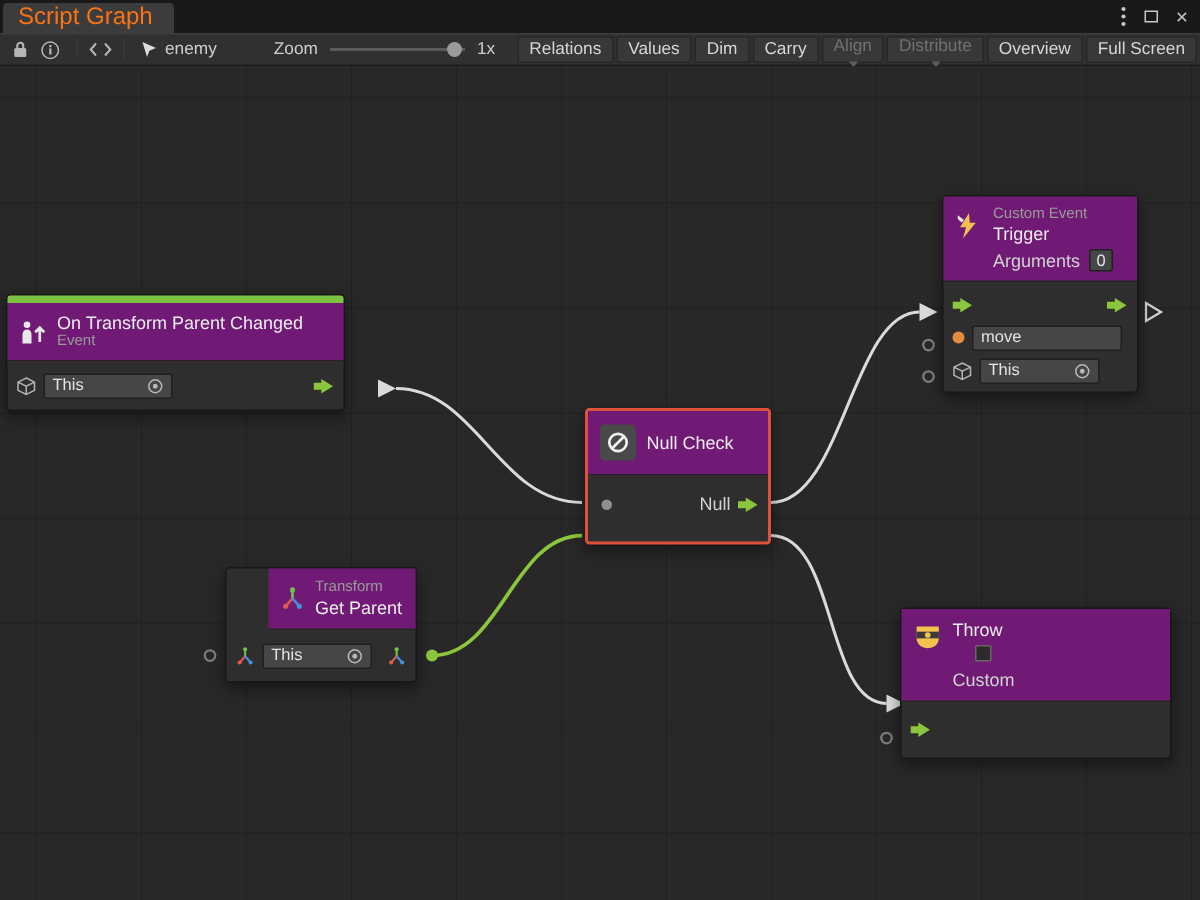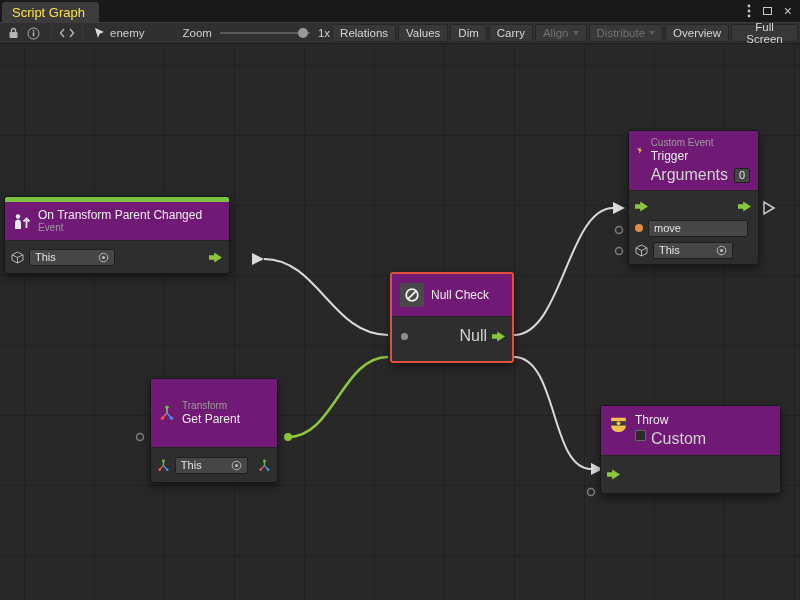--- a/index.html
+++ b/index.html
@@ -2,35 +2,35 @@
 <html><head>
 <meta charset="utf-8">
 <style>
   * { margin:0; padding:0; box-sizing:border-box; }
   html,body { width:800px; height:600px; }
   body { font-family:"Liberation Sans",sans-serif; background:#191919; overflow:hidden; color:#ddd; }
 
   
   .tabbar { height:22px; background:#191919; position:relative; display:flex; align-items:flex-end; }
   .tab { height:20px; background:#3c3c3c; display:flex; align-items:center; padding:0 14px 0 10px;
-         font-size:13px; color:#fde047; border-radius:3px 3px 0 0; margin-left:2px; }
+         font-size:16px; color:#f97316; border-radius:3px 3px 0 0; margin-left:2px; }
   .tab-actions { position:absolute; right:8px; top:0; height:22px; display:flex; align-items:center; gap:12px; }
   .icon-btn { display:inline-flex; align-items:center; justify-content:center; color:#c8c8c8; }
   .max-sq { width:9px; height:8px; border:1px solid #c8c8c8; display:inline-block; }
   .close-x { font-size:14px; line-height:1; }
 
   
   .toolbar { height:22px; background:#303030; border-top:1px solid #3d3d3d; border-bottom:1px solid #1c1c1c;
              display:flex; align-items:center; justify-content:space-between; padding:0 2px; }
   .tb-left { display:flex; align-items:center; height:100%; }
   .tb-right { display:flex; align-items:stretch; height:100%; }
   .tb-sep { width:1px; height:14px; background:#242424; border-right:1px solid #3a3a3a; margin:0 7px; }
   .tb-btn { appearance:none; background:#383838; border:1px solid #272727; border-radius:2px; color:#d6d6d6;
             font-size:11.5px; font-family:Liberation Sans, sans-serif; padding:0 7px; margin:1px 0 1px 2px; display:flex; align-items:center; gap:4px; }
-  .tb-btn.disabled { color:#717171; }
+  .tb-btn.disabled { color:#717171;flex-direction:column; }
   .caret { width:0; height:0; border-left:3.5px solid transparent; border-right:3.5px solid transparent;
            border-top:4px solid #8a8a8a; display:inline-block; }
   .tb-btn.disabled .caret { border-top-color:#5d5d5d; }
   .zoom-label,.zoom-value,.graph-name { font-size:11.5px; color:#cfcfcf; }
   .slider { position:relative; width:90px; height:12px; margin:0 8px; }
   .slider-track { position:absolute; left:0; right:0; top:5px; height:2px; background:#5a5a5a; }
   .slider-handle { position:absolute; top:1px; left:78px; width:10px; height:10px; border-radius:50%; background:#9a9a9a; }
   .graph-ref { display:flex; align-items:center; gap:5px; margin:0 12px 0 4px; }
 
   
@@ -42,21 +42,21 @@
   
   .node { position:absolute; background:#2e2e2e; border:1px solid #171717; border-radius:3px;
           box-shadow:0 4px 10px rgba(0,0,0,.45); }
   .node.selected { border:2px solid #e0513b; }
   .accent { height:5px; background:#7dc141; border-radius:2px 2px 0 0; }
   .nhead { background:#701a75; display:flex; align-items:center; gap:7px; padding:6px 8px; border-bottom:1px solid #242424; }
   .ntitle { font-size:12px; color:#ececec; line-height:14px; white-space:nowrap; }
   .nsub,.ncat { font-size:10px; color:#9b9b9b; line-height:12px; }
   .nbody { padding:5px 6px; }
   .prow { display:flex; align-items:center; gap:5px; height:22px; }
-  .plabel { font-size:16px; color:#d2d2d2; white-space:nowrap; }
+  .plabel { font-size:12px; color:#d2d2d2; white-space:nowrap; }
   .spacer { flex:1; }
   .field { display:flex; align-items:center; gap:4px; background:#464646; border:1px solid #1f1f1f; border-radius:2px;
            height:17px; padding:0 5px; font-size:11px; color:#e3e3e3; }
   .dot { width:8px; height:8px; border-radius:50%; }
   .dot.orange { background:#e28c41; }
   .dot.gray { background:#8f8f8f; width:7px; height:7px; }
   .nicon-box { width:24px; height:24px; background:#494949; border-radius:3px; display:flex; align-items:center; justify-content:center; flex:none; }
   .checkbox { width:11px; height:11px; background:#2b2b2b; border:1px solid #666; border-radius:1px; }
   .argrow { display:flex; align-items:center; gap:6px; margin-top:3px; }
   .argfield { width:16px; height:15px; justify-content:center; padding:0; }
@@ -213,21 +213,21 @@
         <span class="spacer"></span>
         <span class="plabel">Null</span>
         <svg class="arr" width="14" height="11" viewBox="0 0 14 11">
           <path d="M0 3.2h5.2V0.6L13 5.5 5.2 10.4V7.8H0z" fill="#8CC63E"></path>
         </svg>
       </div>
     </div>
   </div>
 
   <div class="node" style="left:150px; top:334px; width:128px;">
-    <div class="nhead" style="padding:21px 8px;">
+    <div class="nhead" style="padding:7px 8px;margin-left:28px;">
       <svg width="16" height="16" viewBox="0 0 14 14">
         <line x1="7" y1="7" x2="7" y2="2" stroke="#6fc34b" stroke-width="1.5"></line>
           <circle cx="7" cy="2" r="1.5" fill="#6fc34b"></circle>
         <line x1="7" y1="7" x2="3" y2="11.5" stroke="#e05a4e" stroke-width="1.5"></line>
           <circle cx="3" cy="11.5" r="1.5" fill="#e05a4e"></circle>
         <line x1="7" y1="7" x2="11" y2="11.5" stroke="#4a90d9" stroke-width="1.5"></line>
           <circle cx="11" cy="11.5" r="1.5" fill="#4a90d9"></circle>
       </svg>
       <div>
         <div class="ncat">Transform</div>
@@ -317,21 +317,21 @@
 
   <div class="node" style="left:600px; top:361px; width:181px;">
     <div class="nhead" style="padding:7px 8px; align-items:flex-start;">
       <svg width="19" height="19" viewBox="0 0 18 18" style="margin-top:2px">
         <path d="M2 2.5h14V10c0 4.2-3.6 6.2-7 6.2S2 14.2 2 10z" fill="#F2C14E"></path>
         <rect x="2" y="5.8" width="14" height="4.2" fill="#3a3a3a"></rect>
         <circle cx="9" cy="7.9" r="1.8" fill="#F2C14E"></circle>
       </svg>
       <div>
         <div class="ntitle">Throw</div>
-        <div style="display:flex; gap:5px; margin-top:3px;">
+        <div style="display:flex; align-items:center; gap:5px; margin-top:3px;flex-direction:column;">
           <span class="checkbox"></span>
           <span class="plabel">Custom</span>
         </div>
       </div>
     </div>
     <div class="nbody" style="padding:7px 6px 8px;">
       <div class="prow">
         <svg class="arr" width="14" height="11" viewBox="0 0 14 11">
           <path d="M0 3.2h5.2V0.6L13 5.5 5.2 10.4V7.8H0z" fill="#8CC63E"></path>
         </svg>

